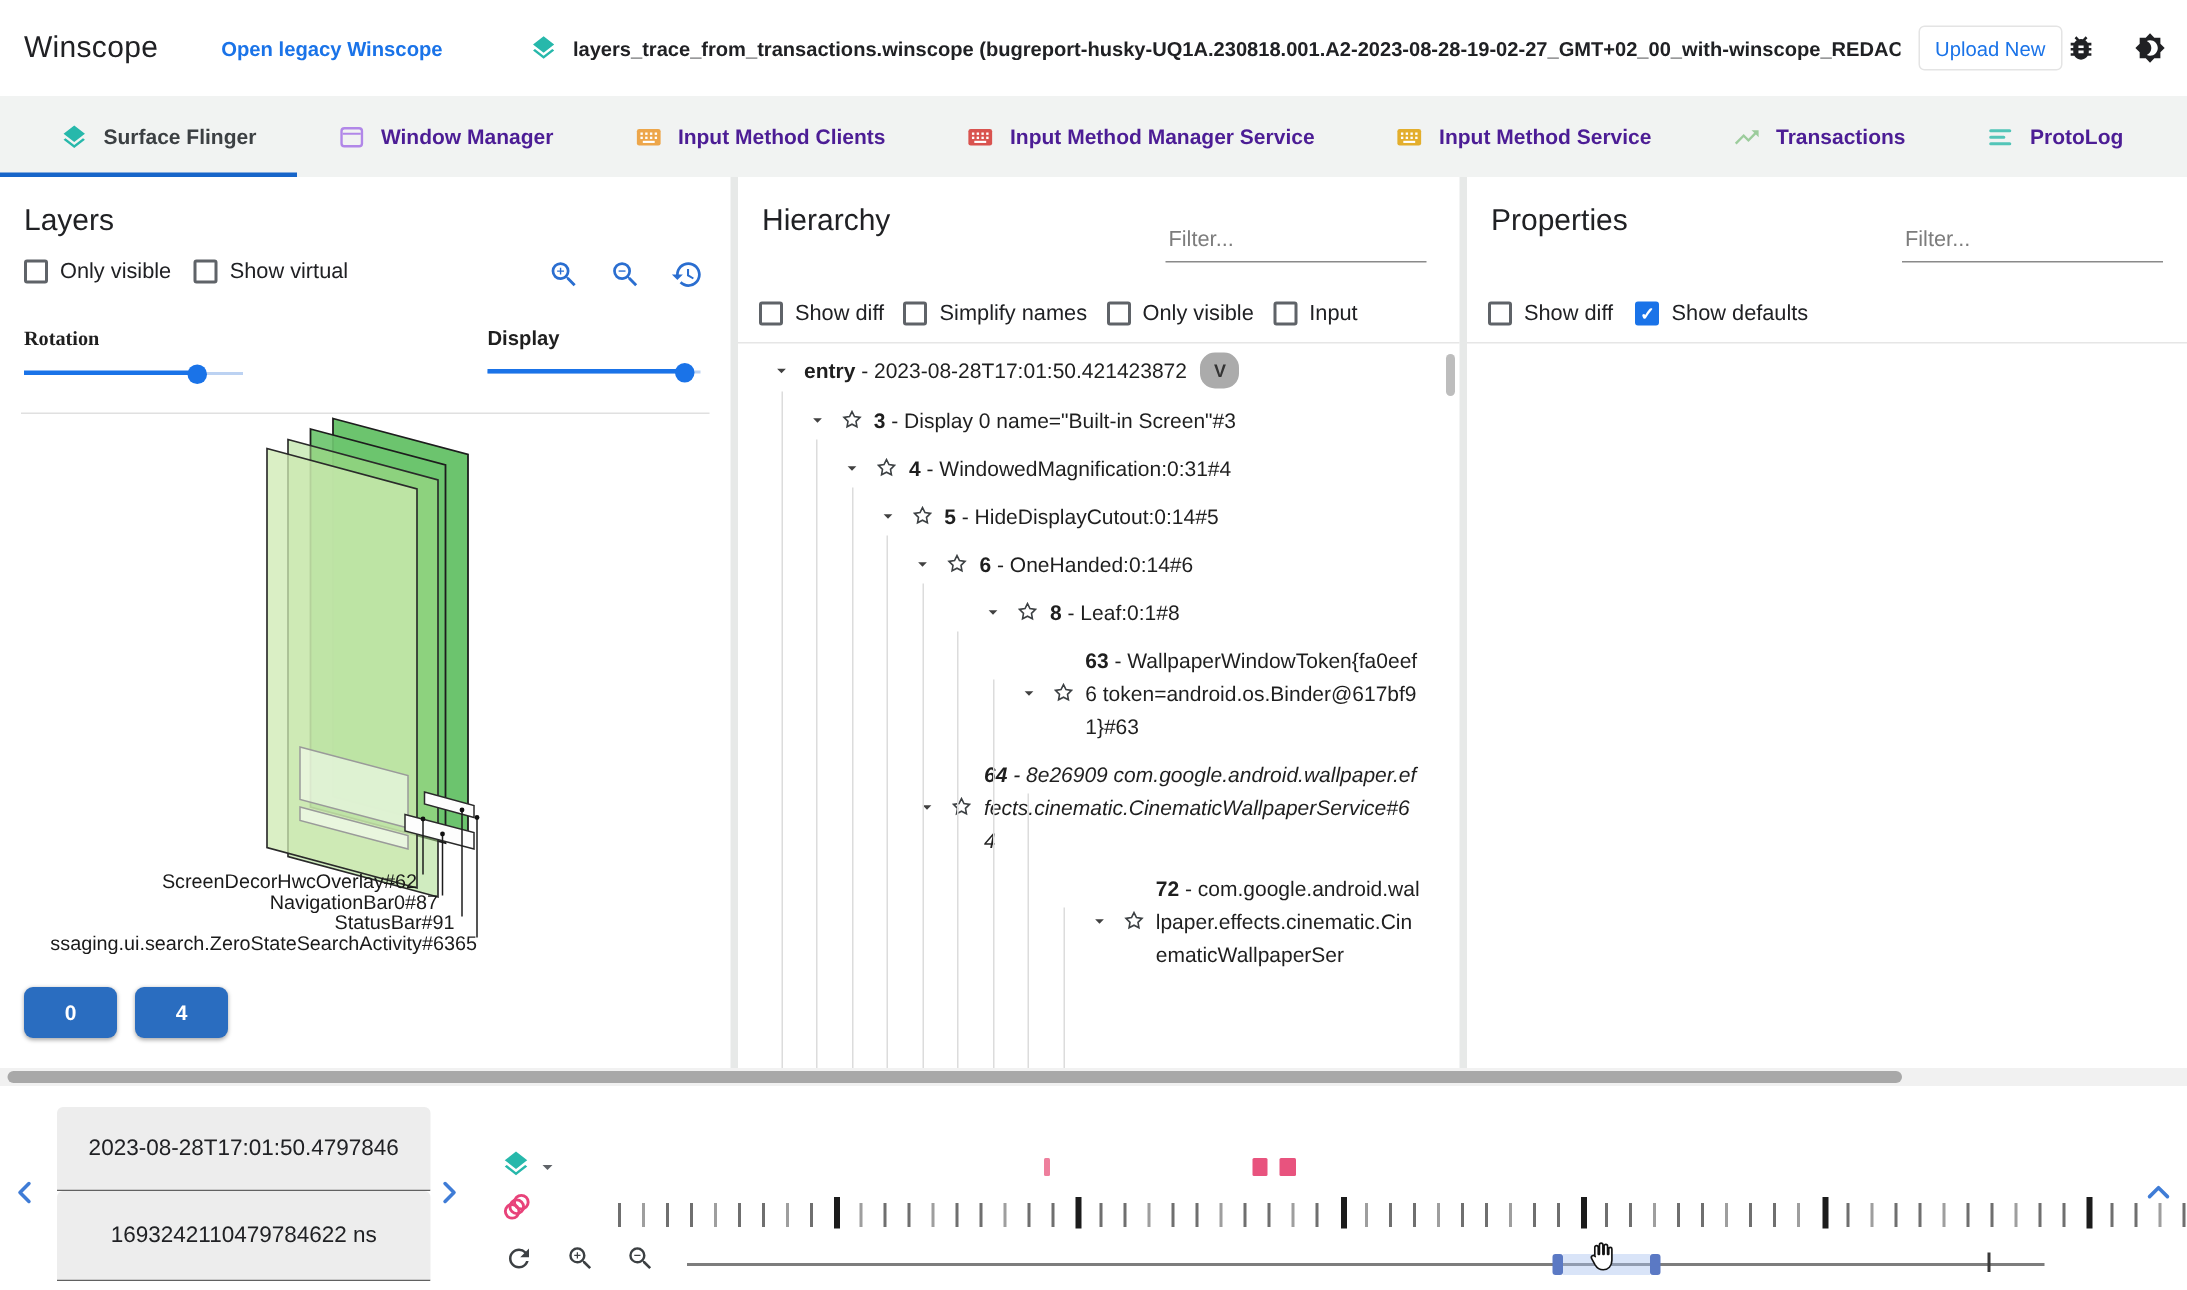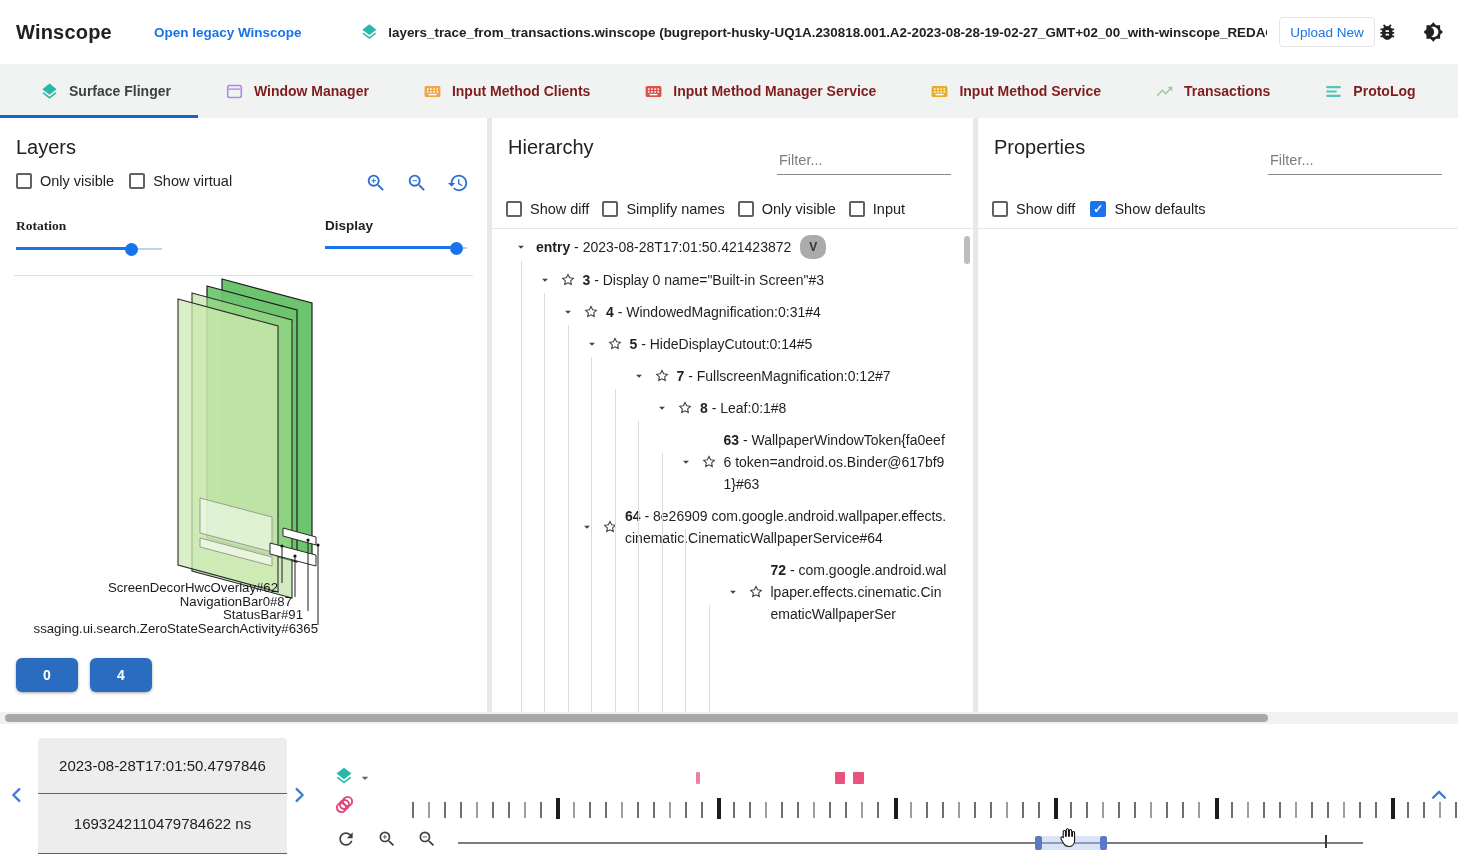--- a/index.html
+++ b/index.html
@@ -4,35 +4,35 @@
 <style>
   html,body{margin:0;padding:0;background:#fff;}
   .app{position:relative;width:1458px;height:860px;overflow:hidden;background:#fff;
        font-family:"Liberation Sans",sans-serif;color:#202124;}
   .icon{display:inline-block;line-height:0;}
   .icon svg{width:100%;height:100%;}
 
   
   .header{position:absolute;left:0;top:0;width:1458px;height:64px;background:#fff;
           display:flex;align-items:center;}
-  .app-title{font-size:20px;font-weight:700;margin-left:16px;letter-spacing:.2px;}
+  .app-title{font-size:20px;font-weight:400;margin-left:16px;letter-spacing:.2px;}
   .legacy-link{margin-left:42px;font-size:13.5px;font-weight:700;color:#1a73e8;cursor:pointer;white-space:nowrap;}
   .file-icon{width:20px;height:20px;margin-left:58px;color:#27b8ab;}
   .file-name{margin-left:10px;font-size:13.4px;font-weight:700;white-space:nowrap;max-width:930px;overflow:hidden;}
   .upload-btn{margin-left:12px;height:30px;padding:0 10px;border:1px solid #e4e4e4;border-radius:4px;
               background:#fff;color:#1a73e8;font-weight:400;font-size:13.5px;display:flex;align-items:center;cursor:pointer;white-space:nowrap;}
   .hdr-icon{width:22px;height:22px;color:#202124;cursor:pointer;}
   .bug{margin-left:2px;}
   .theme{margin-left:26px;margin-right:14px;}
 
   
   .tabbar{position:absolute;left:0;top:64px;width:1458px;height:54px;background:#f1f3f2;
           border-bottom:1px solid #dadce0;display:flex;overflow:hidden;}
   .tab{display:flex;align-items:center;gap:10px;padding:0 27px;font-size:14px;font-weight:700;
-       color:#7f1d1d;cursor:pointer;position:relative;white-space:nowrap;}
+       color:#4c1d95;cursor:pointer;position:relative;white-space:nowrap;}
   .tab .icon{width:19px;height:19px;}
   .tab.active{color:#3c4043;padding-left:40px;}
   .tab.active::after{content:"";position:absolute;left:0;right:0;bottom:0;height:3px;background:#1765c9;}
 
   
   .main{position:absolute;left:0;top:118px;width:1458px;height:594px;background:#e7e9e8;}
   .card{position:absolute;top:0;height:594px;background:#fff;}
   .card-layers{left:0;width:487px;}
   .card-hier{left:492px;width:481px;}
   .card-props{left:978px;width:480px;}
@@ -347,48 +347,48 @@
           </div>
           <div class="tree-row" style="padding-left: 92.5px;">
             <span class="icon tree-caret"><svg viewBox="0 0 24 24">
                 <path fill="currentColor" d="M7 10l5 5 5-5z"></path>
               </svg></span>
             <span class="icon tree-star"><svg viewBox="0 0 24 24">
                 <path fill="none" stroke="currentColor" stroke-width="1.6" d="M12 3.6l2.47 5.01 5.53.8-4 3.9.94 5.5L12 16.21l-4.94 2.6.94-5.5-4-3.9 5.53-.8z"></path>
               </svg></span>
             <div class="tree-label"><b>5</b> - HideDisplayCutout:0:14#5</div>
           </div>
-          <div class="tree-row" style="padding-left: 139.5px;">
-            <span class="icon tree-caret"><svg viewBox="0 0 24 24">
-                <path fill="currentColor" d="M7 10l5 5 5-5z"></path>
-              </svg></span>
-            <span class="icon tree-star"><svg viewBox="0 0 24 24">
-                <path fill="none" stroke="currentColor" stroke-width="1.6" d="M12 3.6l2.47 5.01 5.53.8-4 3.9.94 5.5L12 16.21l-4.94 2.6.94-5.5-4-3.9 5.53-.8z"></path>
-              </svg></span>
-            <div class="tree-label"><b>7</b> - FullscreenMagnification:0:12#7</div>
+          <div class="tree-row" style="padding-left: 116px;">
+            <span class="icon tree-caret"><svg viewBox="0 0 24 24">
+                <path fill="currentColor" d="M7 10l5 5 5-5z"></path>
+              </svg></span>
+            <span class="icon tree-star"><svg viewBox="0 0 24 24">
+                <path fill="none" stroke="currentColor" stroke-width="1.6" d="M12 3.6l2.47 5.01 5.53.8-4 3.9.94 5.5L12 16.21l-4.94 2.6.94-5.5-4-3.9 5.53-.8z"></path>
+              </svg></span>
+            <div class="tree-label"><b>6</b> - OneHanded:0:14#6</div>
           </div>
           <div class="tree-row" style="padding-left: 163px;">
             <span class="icon tree-caret"><svg viewBox="0 0 24 24">
                 <path fill="currentColor" d="M7 10l5 5 5-5z"></path>
               </svg></span>
             <span class="icon tree-star"><svg viewBox="0 0 24 24">
                 <path fill="none" stroke="currentColor" stroke-width="1.6" d="M12 3.6l2.47 5.01 5.53.8-4 3.9.94 5.5L12 16.21l-4.94 2.6.94-5.5-4-3.9 5.53-.8z"></path>
               </svg></span>
             <div class="tree-label"><b>8</b> - Leaf:0:1#8</div>
           </div>
           <div class="tree-row" style="padding-left: 186.5px;">
             <span class="icon tree-caret"><svg viewBox="0 0 24 24">
                 <path fill="currentColor" d="M7 10l5 5 5-5z"></path>
               </svg></span>
             <span class="icon tree-star"><svg viewBox="0 0 24 24">
                 <path fill="none" stroke="currentColor" stroke-width="1.6" d="M12 3.6l2.47 5.01 5.53.8-4 3.9.94 5.5L12 16.21l-4.94 2.6.94-5.5-4-3.9 5.53-.8z"></path>
               </svg></span>
             <div class="tree-label"><b>63</b> - WallpaperWindowToken{fa0eef6 token=android.os.Binder@617bf91}#63</div>
           </div>
-          <div class="tree-row" style="padding-left: 88px;">
+          <div class="tree-row" style="padding-left: 119px; font-style: italic;">
             <span class="icon tree-caret"><svg viewBox="0 0 24 24">
                 <path fill="currentColor" d="M7 10l5 5 5-5z"></path>
               </svg></span>
             <span class="icon tree-star"><svg viewBox="0 0 24 24">
                 <path fill="none" stroke="currentColor" stroke-width="1.6" d="M12 3.6l2.47 5.01 5.53.8-4 3.9.94 5.5L12 16.21l-4.94 2.6.94-5.5-4-3.9 5.53-.8z"></path>
               </svg></span>
             <div class="tree-label"><b>64</b> - 8e26909 com.google.android.wallpaper.effects.cinematic.CinematicWallpaperService#64</div>
           </div>
           <div class="tree-row" style="padding-left: 233.5px;">
             <span class="icon tree-caret"><svg viewBox="0 0 24 24">

